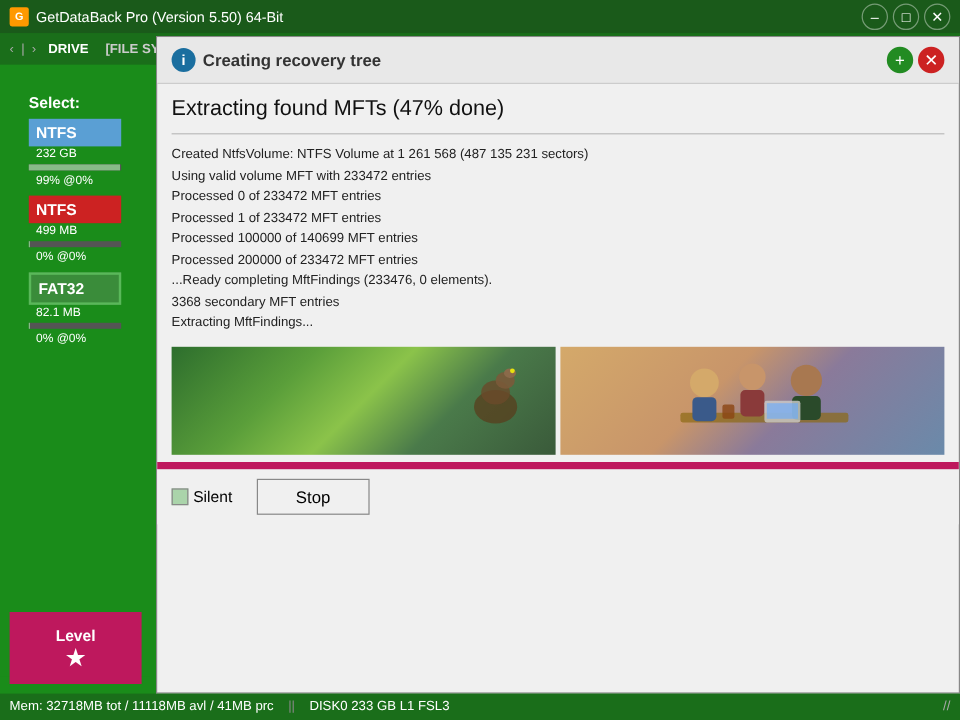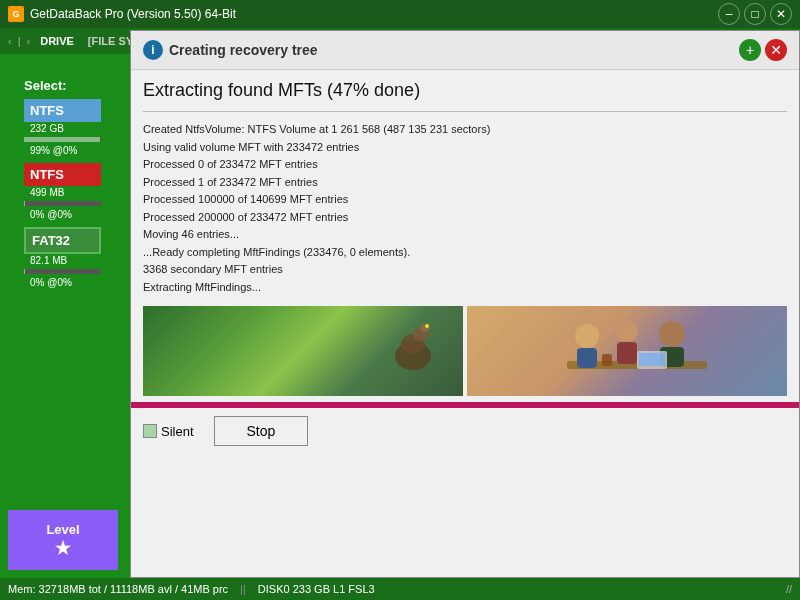--- a/index.html
+++ b/index.html
@@ -128,21 +128,21 @@
       background: #88bb88;
     }
 
     
     .level-box {
       position: absolute;
       left: 8px;
       bottom: 30px;
       width: 110px;
       height: 60px;
-      background: #8b5cf6;
+      background: #be185d;
       display: flex;
       flex-direction: column;
       align-items: center;
       justify-content: center;
       color: #fff;
       font-weight: bold;
       font-size: 13px;
       cursor: pointer;
     }
     .level-star { font-size: 18px; }
@@ -377,21 +377,20 @@
 
     <hr class="dialog-divider">
 
     <div class="dialog-log">
     <div>Created NtfsVolume: NTFS Volume at 1 261 568 (487 135 231 sectors)</div>
         <div>Using valid volume MFT with 233472 entries</div>
         <div>Processed 0 of 233472 MFT entries</div>
         <div>Processed 1 of 233472 MFT entries</div>
         <div>Processed 100000 of 140699 MFT entries</div>
         <div>Processed 200000 of 233472 MFT entries</div>
-        <div>Moving 46 entries...</div>
         <div>...Ready completing MftFindings (233476, 0 elements).</div>
         <div>3368 secondary MFT entries</div>
         <div>Extracting MftFindings...</div>
       </div>
 
     <div class="dialog-images">
       <div class="img-left">
         <svg class="dino-shape" viewBox="0 0 60 60">
           <ellipse cx="30" cy="40" rx="18" ry="14" fill="#5a3a1a" opacity="0.7"></ellipse>
           <ellipse cx="30" cy="28" rx="12" ry="10" fill="#6a4a2a" opacity="0.8"></ellipse>

